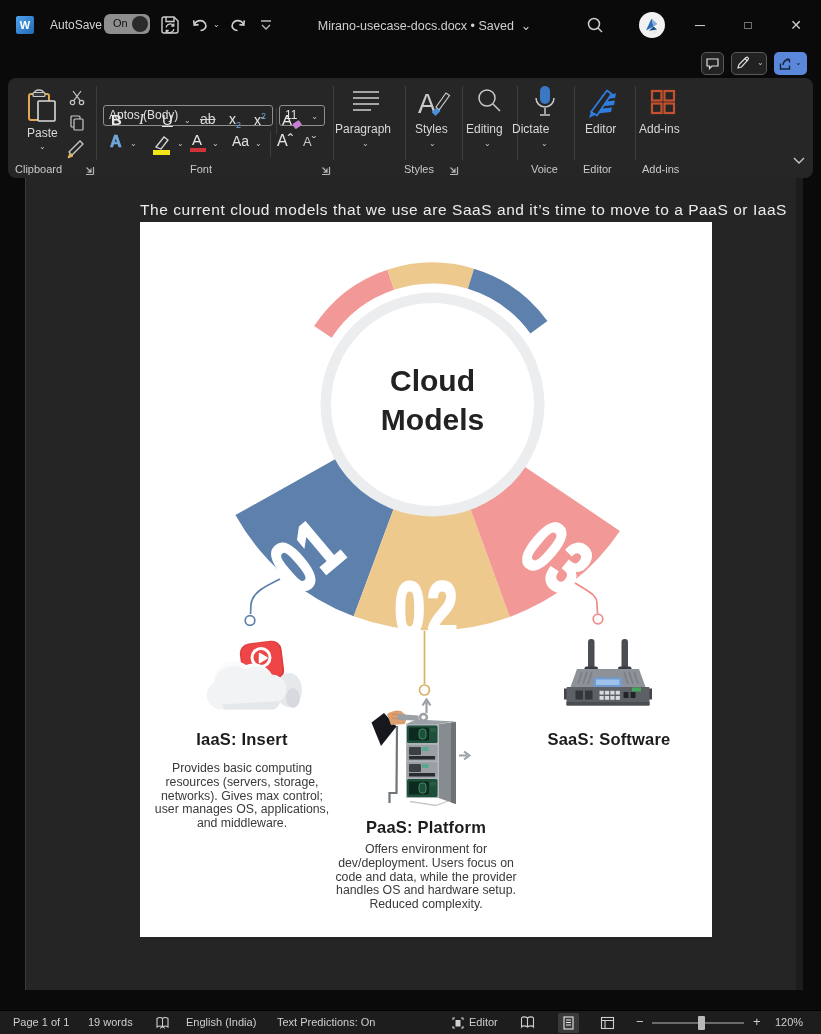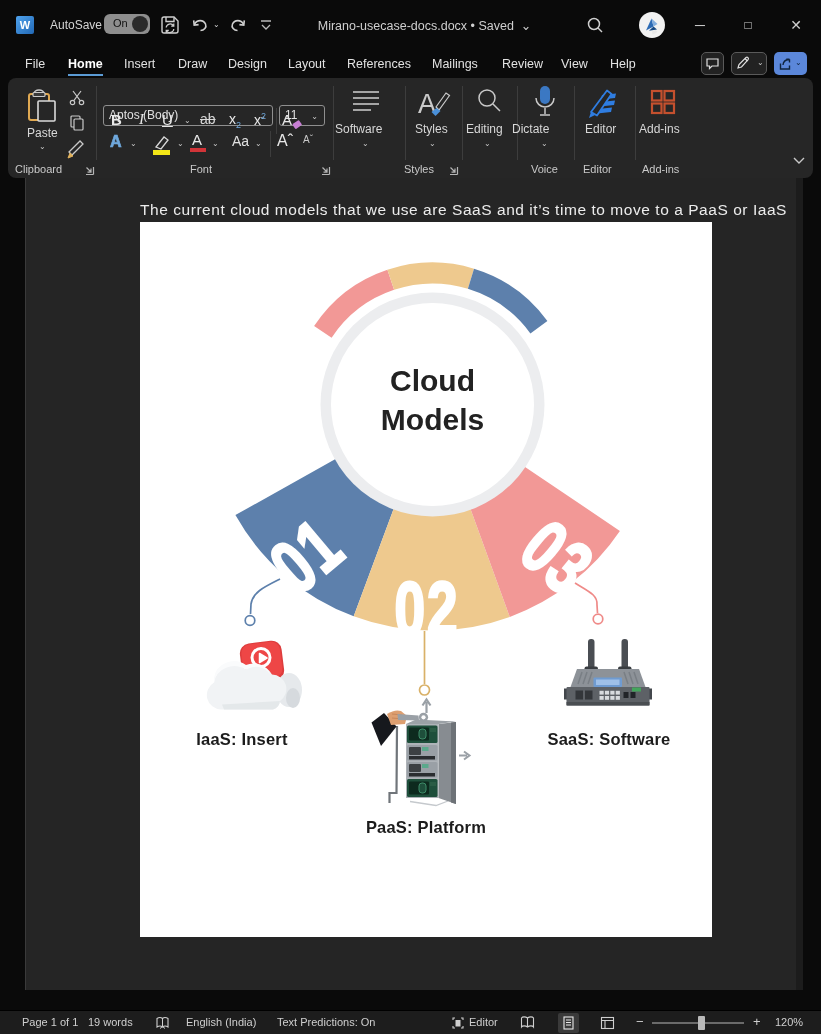--- a/index.html
+++ b/index.html
@@ -90,33 +90,20 @@
       <path d="M8 19.5 L13.5 7.5 L15.5 15.5 Z" fill="#2d6bb5"></path>
       <path d="M13.5 7.5 L19.5 13 L15.5 15.5 Z" fill="#83aede"></path>
       <path d="M15.5 15.5 L19 18.5 L11 19.8 Z" fill="#174a85"></path>
       <path d="M14 20.5 l3.5 -1.5 l2 2 a13 13 0 0 1 -5 2.5 Z" fill="#e8e8e8"></path>
     </svg>
     <div class="winbtn" style="left:689px">─</div>
     <div class="winbtn" style="left:737px;font-size:12px">□</div>
     <div class="winbtn" style="left:785px">✕</div>
   </div>
 
-  <div id="tabbar">
-    <div class="tab" style="left:25px">File</div>
-    <div class="tab sel" style="left:68px">Home</div>
-    <div class="tab" style="left:124px">Insert</div>
-    <div class="tab" style="left:178px">Draw</div>
-    <div class="tab" style="left:228px">Design</div>
-    <div class="tab" style="left:288px">Layout</div>
-    <div class="tab" style="left:347px">References</div>
-    <div class="tab" style="left:432px">Mailings</div>
-    <div class="tab" style="left:502px">Review</div>
-    <div class="tab" style="left:561px">View</div>
-    <div class="tab" style="left:610px">Help</div>
-  </div>
   <div class="topbtn" style="left:701px;width:23px"></div>
   <svg class="abs" style="left:705px;top:56px" width="15" height="15" viewBox="0 0 15 15" fill="none" stroke="#e0e0e0" stroke-width="1.2">
     <path d="M2 3 h11 v7 h-6 l-2.5 2.5 v-2.5 h-2.5 Z"></path>
   </svg>
   <div class="topbtn" style="left:731px;width:36px"></div>
   <svg class="abs" style="left:735px;top:55px" width="16" height="16" viewBox="0 0 16 16" fill="none" stroke="#e0e0e0" stroke-width="1.2">
     <path d="M3 13 L4 9.5 L11 2.5 a1.5 1.5 0 0 1 2.1 2.1 L6.5 12 Z"></path>
     <path d="M10 3.5 L12.5 6"></path>
   </svg>
   <div class="abs chev" style="left:757px;top:58px">⌄</div>
@@ -178,32 +165,32 @@
       <rect x="5" y="16" width="17" height="5" fill="#f3e617"></rect>
     </svg>
     <div class="abs chev" style="left:169px;top:61px">⌄</div>
     <div class="abs" style="left:184px;top:53px;color:#e8e8e8;font-size:15px">A</div>
     <div class="abs" style="left:182px;top:70px;width:16px;height:4px;background:#d13438"></div>
     <div class="abs chev" style="left:204px;top:61px">⌄</div>
     <div class="abs" style="left:224px;top:55px;color:#e0e0e0;font-size:14px">Aa</div>
     <div class="abs chev" style="left:247px;top:61px">⌄</div>
     <div class="rsep" style="left:262px;top:53px;height:26px"></div>
     <div class="abs" style="left:269px;top:54px;color:#e8e8e8;font-size:16px">Aˆ</div>
-    <div class="abs" style="left:295px;top:56px;color:#c9c9c9;font-size:10px">Aˇ</div>
+    <div class="abs" style="left:295px;top:56px;color:#c9c9c9;font-size:13px">Aˇ</div>
     <div class="rlabel" style="left:182px">Font</div>
     <svg class="abs" style="left:312px;top:87px" width="11" height="11" viewBox="0 0 11 11" fill="none" stroke="#b5b5b5" stroke-width="1.2">
         <path d="M2 9.5 h7.5 M9.5 9.5 v-7.5"></path>
         <path d="M2.5 2.5 L7 7 M7 3.6 v3.5 h-3.5"></path>
       </svg>
     <div class="rsep" style="left:325px"></div>
 
     <svg class="abs" style="left:339px;top:10px" width="38" height="26" viewBox="0 0 38 26" stroke="#d0d0d0" stroke-width="1.6">
       <path d="M6 4 h26 M6 10 h26 M6 16 h26 M6 22 h18"></path>
     </svg>
-    <div class="rbig-lbl" style="left:327px;top:44px">Software</div>
+    <div class="rbig-lbl" style="left:327px;top:44px">Paragraph</div>
     <div class="abs chev" style="left:354px;top:61px">⌄</div>
     <div class="rsep" style="left:397px"></div>
 
     <svg class="abs" style="left:405px;top:8px" width="38" height="32" viewBox="0 0 38 32">
       <text x="5" y="27" font-size="27" fill="#c9c9c9" font-family="Liberation Sans">A</text>
       <path d="M23 21 L33 7 l3.5 2.5 L26 24 Z" fill="#262626" stroke="#c9c9c9" stroke-width="1.2"></path>
       <path d="M23.5 22 l4 3 l-5 5 l-4 -4 Z" fill="#4a90d9"></path>
     </svg>
     <div class="rbig-lbl" style="left:407px;top:44px">Styles</div>
     <div class="abs chev" style="left:421px;top:61px">⌄</div>
@@ -372,27 +359,29 @@
             </g>
             <rect x="483.5" y="470" width="5" height="6" fill="#212428"></rect>
             <rect x="490.5" y="470" width="5" height="6" fill="#212428"></rect>
             <rect x="492" y="465.5" width="9" height="4" fill="#44a55c"></rect>
           </g>
         </svg>
 
         <div class="ig-title" style="left:32px;top:508px;width:140px">IaaS: Insert</div>
         <div class="ig-title" style="left:206px;top:596px;width:160px">PaaS: Platform</div>
         <div class="ig-title" style="left:389px;top:508px;width:160px">SaaS: Software</div>
+        <div class="ig-body" style="left:12px;top:540px;width:180px">Provides basic computing<br>resources (servers, storage,<br>networks). Gives max control;<br>user manages OS, applications,<br>and middleware.</div>
+        <div class="ig-body" style="left:191px;top:621px;width:190px">Offers environment for<br>dev/deployment. Users focus on<br>code and data, while the provider<br>handles OS and hardware setup.<br>Reduced complexity.</div>
       </div>
     </div>
     <div class="abs" style="left:796px;top:0;width:7px;height:812px;background:#1c1c1c"></div>
   </div>
 
   <div id="statusbar">
-    <div class="sb" style="left:22px">Page 1 of 1</div>
+    <div class="sb" style="left:13px">Page 1 of 1</div>
     <div class="sb" style="left:88px">19 words</div>
     <svg class="abs" style="left:155px;top:5px" width="15" height="14" viewBox="0 0 15 14" fill="none" stroke="#cfcfcf" stroke-width="1.1">
       <path d="M2 2.5 c2-1.3 4-1.3 5.5 0 c1.5-1.3 3.5-1.3 5.5 0 v8.5 c-2-1.3-4-1.3-5.5 0 c-1.5-1.3-3.5-1.3-5.5 0 Z"></path>
       <path d="M7.5 2.5 v8.5 M5 12.5 l2.5-2 l2.5 2" stroke-width="1"></path>
     </svg>
     <div class="sb" style="left:186px">English (India)</div>
     <div class="sb" style="left:277px">Text Predictions: On</div>
     <svg class="abs" style="left:451px;top:5px" width="14" height="14" viewBox="0 0 14 14" fill="none" stroke="#cfcfcf" stroke-width="1.1">
       <path d="M2 4 v-2 h2 M10 2 h2 v2 M12 10 v2 h-2 M4 12 H2 v-2"></path>
       <rect x="4.5" y="4" width="5" height="6.5" fill="#cfcfcf" stroke="none"></rect>

